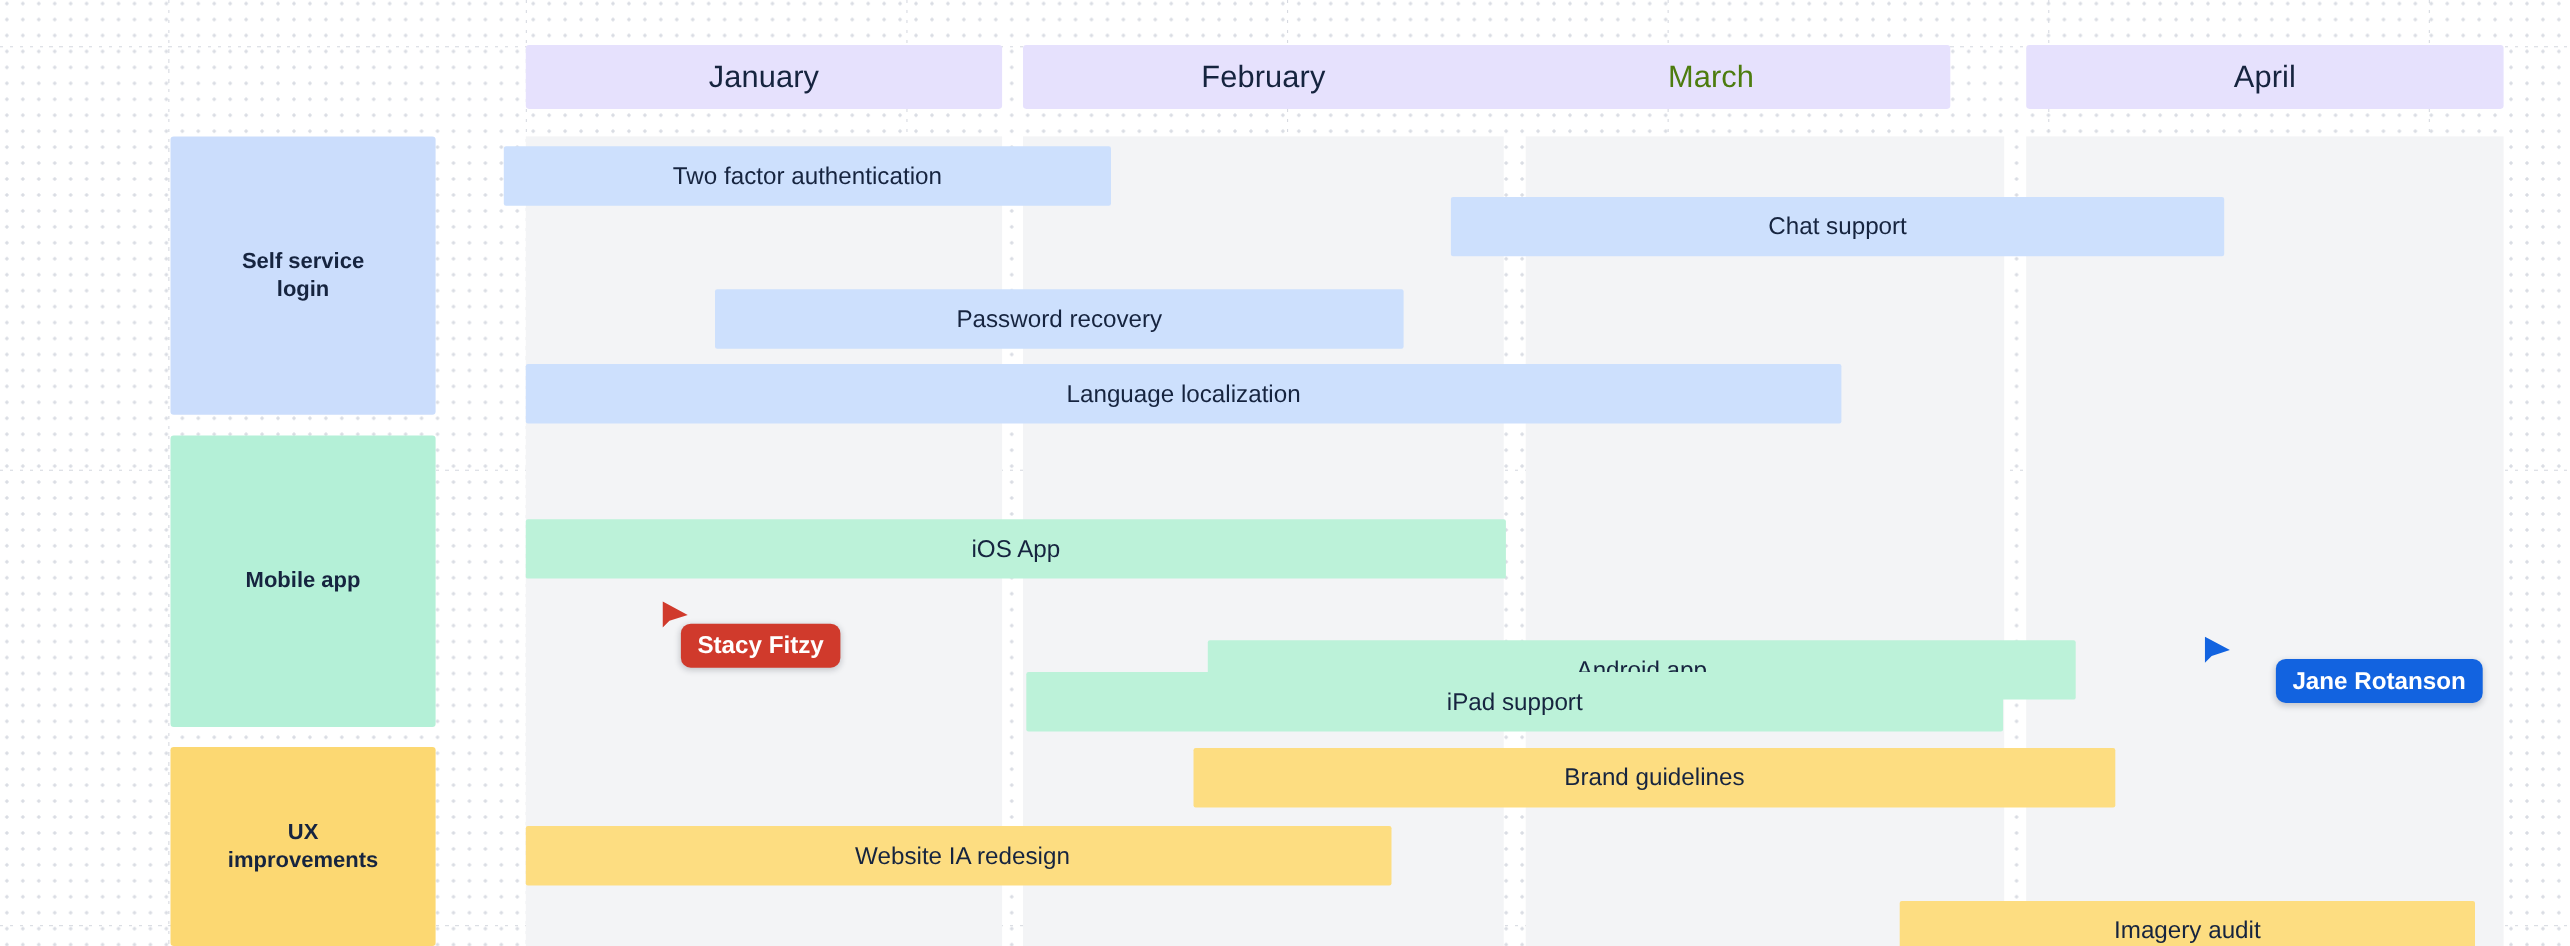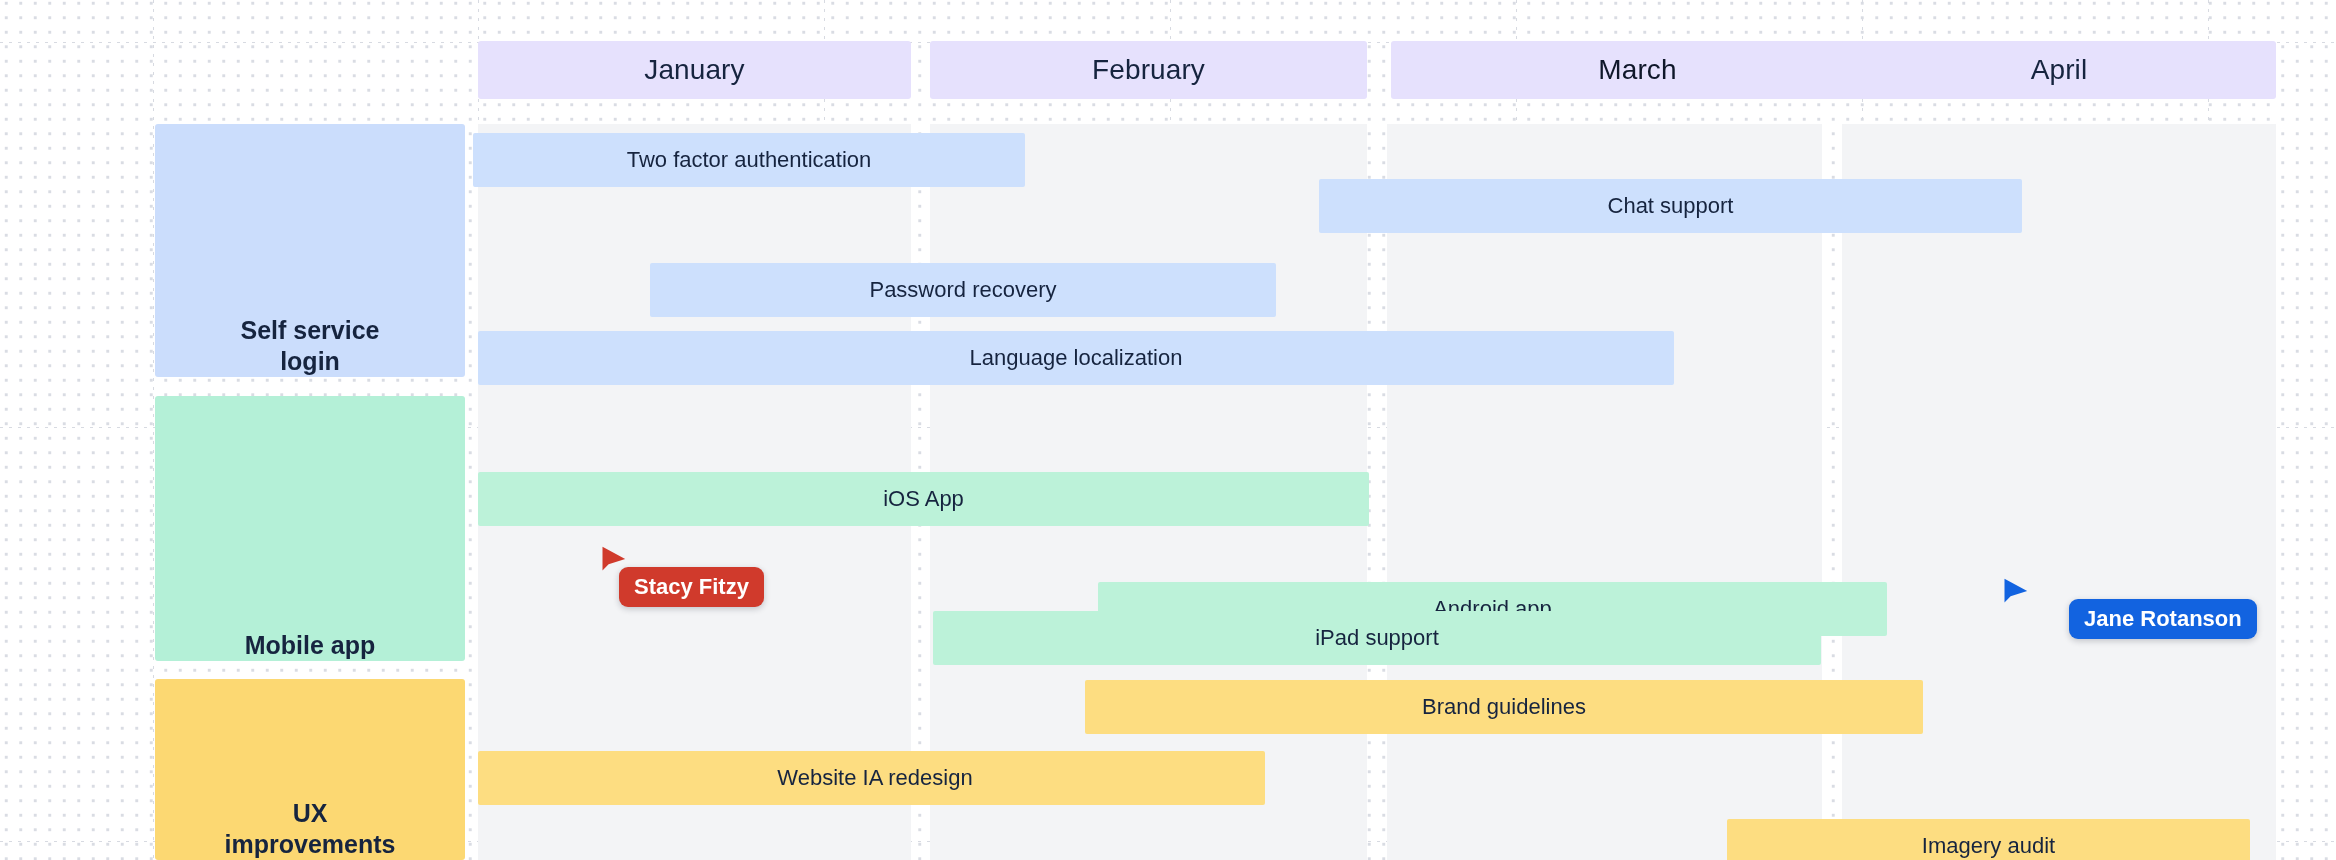--- a/index.html
+++ b/index.html
@@ -68,28 +68,28 @@
     color: #16243f;
     font-size: 28px;
     font-weight: 400;
     letter-spacing: 0.1px;
   }
 
   
   .lane-label {
     position: absolute;
     left: 155px;
-    width: 310px;
+    width: 241px;
     border-radius: 3px;
     display: flex;
-    align-items: flex-end;
+    align-items: center;
     justify-content: center;
     text-align: center;
     color: #16243f;
-    font-size: 25px;
+    font-size: 20px;
     font-weight: 700;
     line-height: 1.25;
     padding: 0 12px;
     box-sizing: border-box;
   }
 
   
   .bar {
     position: absolute;
     height: 54px;
@@ -155,40 +155,40 @@
     <div id="tracks">
         <div class="col-track" style="left: 478px; width: 433px; top: 124px; height: 736px; background: rgb(243, 244, 246);"></div>
         <div class="col-track" style="left: 930px; width: 437px; top: 124px; height: 736px; background: rgb(243, 244, 246);"></div>
         <div class="col-track" style="left: 1387px; width: 435px; top: 124px; height: 736px; background: rgb(243, 244, 246);"></div>
         <div class="col-track" style="left: 1842px; width: 434px; top: 124px; height: 736px; background: rgb(243, 244, 246);"></div>
       </div>
 
     <div id="months">
         <div class="month-head" style="left: 478px; width: 433px; background: rgb(230, 225, 253); color: rgb(22, 36, 63);">January</div>
         <div class="month-head" style="left: 930px; width: 437px; background: rgb(230, 225, 253); color: rgb(22, 36, 63);">February</div>
-        <div class="month-head" style="left: 1391px; width: 435px; background: rgb(230, 225, 253); color: #0f172a; padding-left: 29px;">March</div>
+        <div class="month-head" style="left: 1309px; width: 435px; background: rgb(230, 225, 253); color: #4d7c0f; padding-left: 29px;">March</div>
         <div class="month-head" style="left: 1842px; width: 434px; background: rgb(230, 225, 253); color: rgb(22, 36, 63);">April</div>
       </div>
 
     <div id="lanes">
         <div class="lane-label" style="top: 124px; height: 253px; background: rgb(203, 221, 252);">
           <span style="white-space: pre-line;">Self service
 login</span>
         </div>
         <div class="lane-label" style="top: 396px; height: 265px; background: rgb(180, 240, 215);">
           <span style="white-space: pre-line;">Mobile app</span>
         </div>
         <div class="lane-label" style="top: 679px; height: 181px; background: rgb(252, 216, 114);">
           <span style="white-space: pre-line;">UX
 improvements</span>
         </div>
       </div>
 
     <div id="bars">
-        <div class="bar" style="left: 473px; top: 133px; width: 552px; background: rgb(205, 224, 253);">Two factor authentication</div>
+        <div class="bar" style="left: 458px; top: 133px; width: 552px; background: rgb(205, 224, 253);">Two factor authentication</div>
         <div class="bar" style="left: 1319px; top: 179px; width: 703px; background: rgb(205, 224, 253);">Chat support</div>
         <div class="bar" style="left: 650px; top: 263px; width: 626px; background: rgb(205, 224, 253);">Password recovery</div>
         <div class="bar" style="left: 478px; top: 331px; width: 1196px; background: rgb(205, 224, 253);">Language localization</div>
         <div class="bar" style="left: 478px; top: 472px; width: 891px; background: rgb(188, 242, 217);">iOS App</div>
         <div class="bar" style="left: 1098px; top: 542px; width: 789px; background: rgb(188, 242, 217); margin-top: 40px;">Android app</div>
         <div class="bar" style="left: 933px; top: 611px; width: 888px; background: rgb(188, 242, 217);">iPad support</div>
         <div class="bar" style="left: 1085px; top: 680px; width: 838px; background: rgb(253, 221, 129);">Brand guidelines</div>
         <div class="bar" style="left: 478px; top: 751px; width: 787px; background: rgb(253, 221, 129); padding-left: 17px;">Website IA redesign</div>
         <div class="bar" style="left: 1727px; top: 819px; width: 523px; background: rgb(253, 221, 129);">Imagery audit</div>
       </div>

